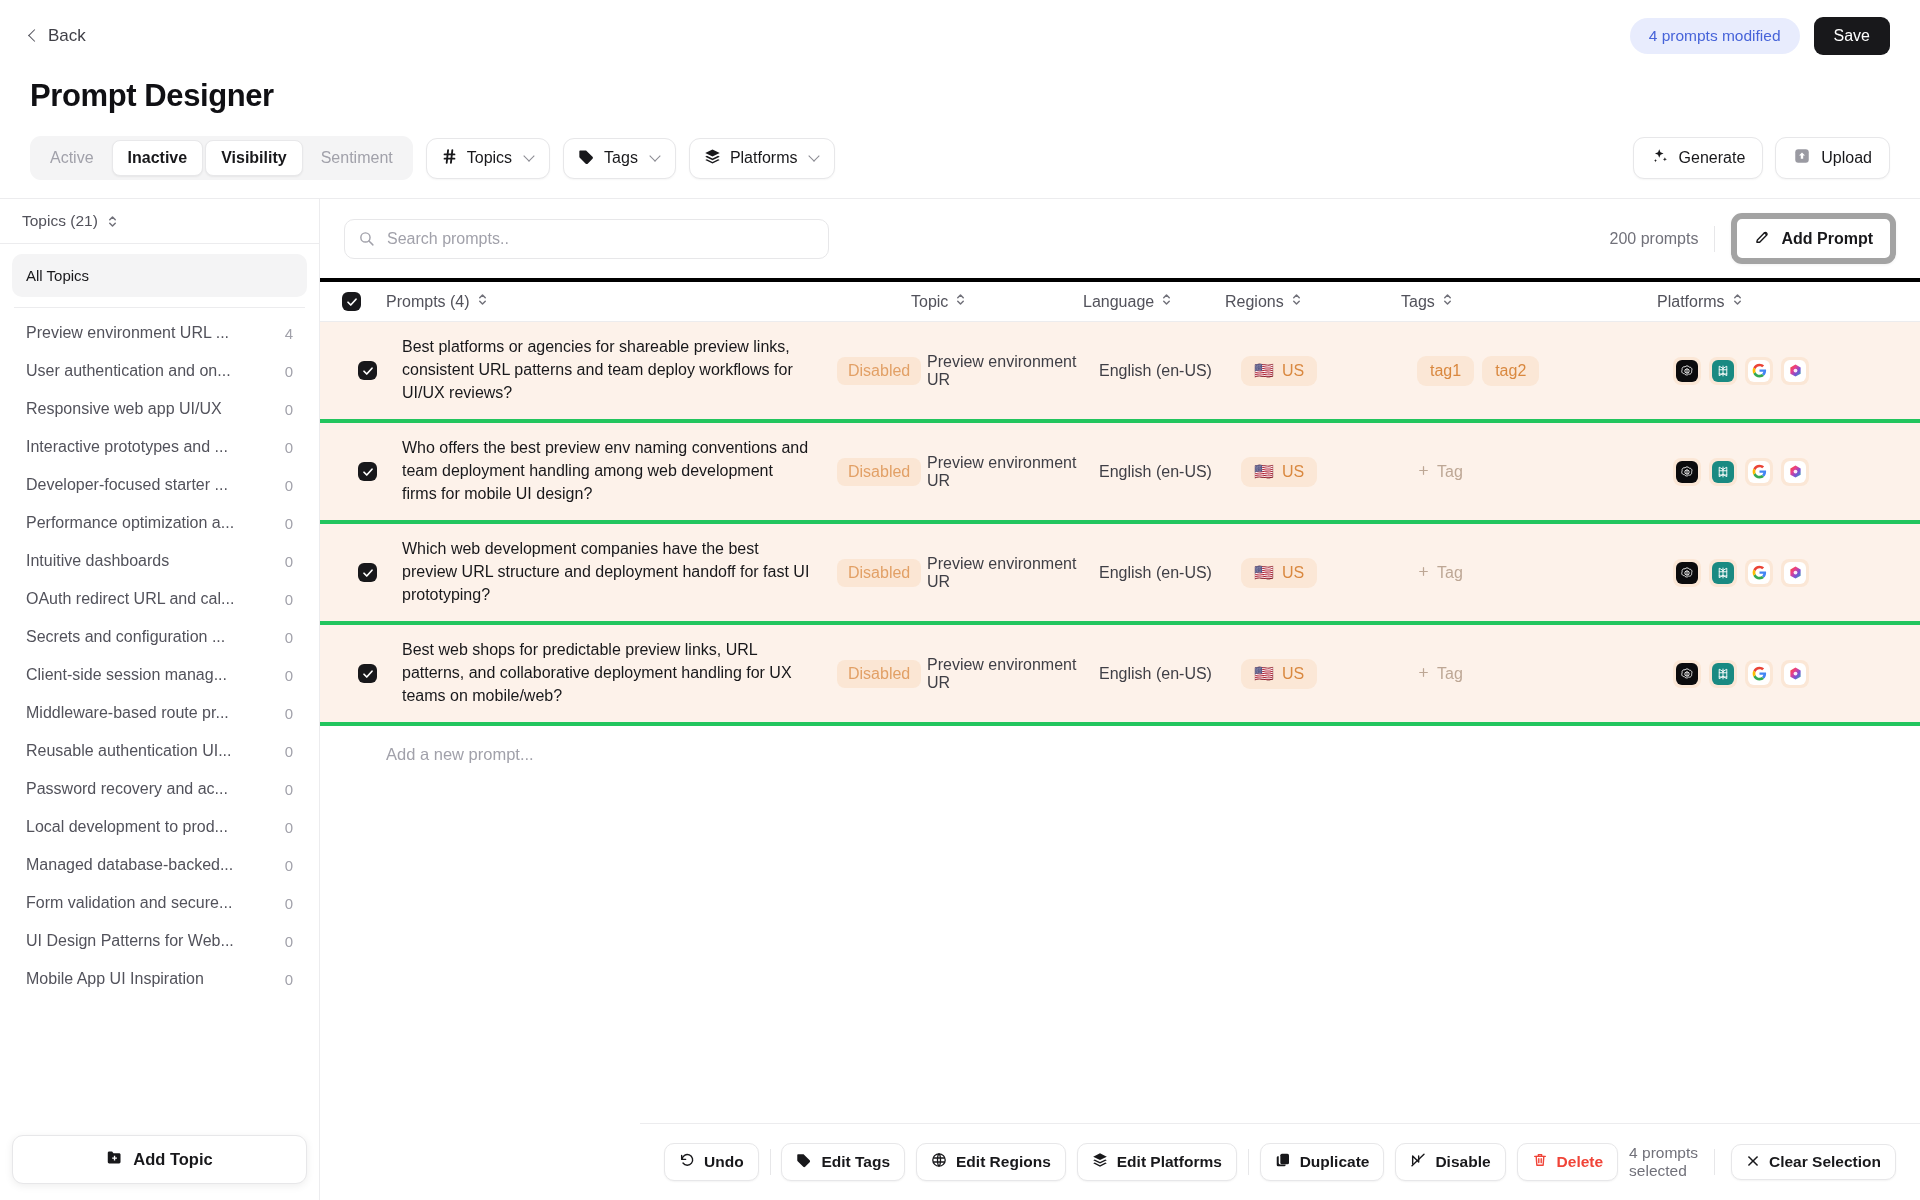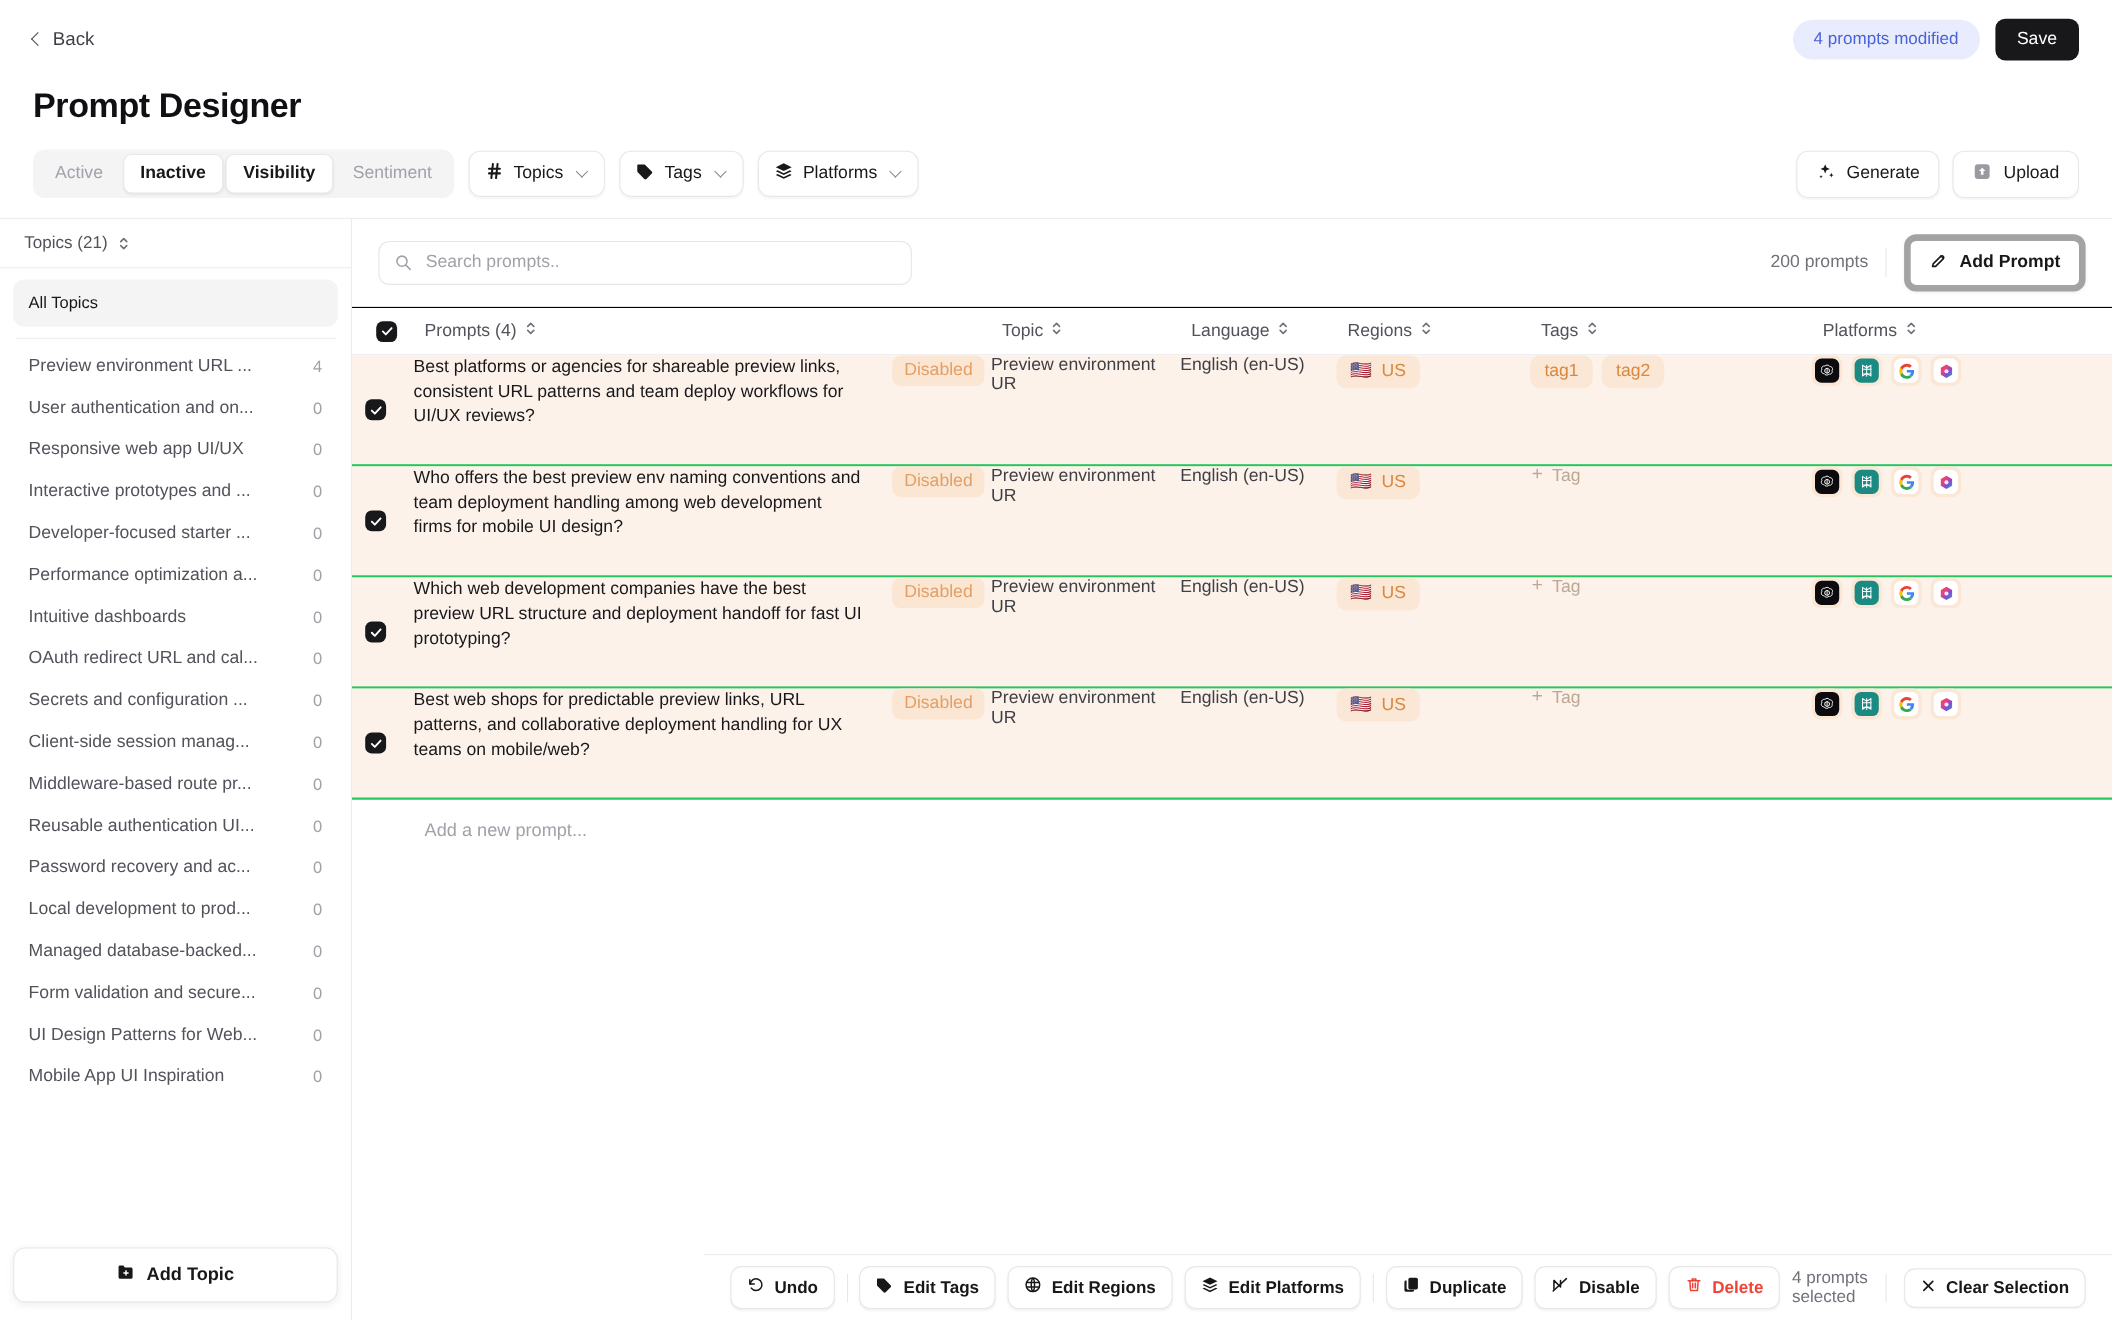--- a/index.html
+++ b/index.html
@@ -118,38 +118,38 @@
     display: flex; align-items: center; gap: 10px;
     background: #fff; border: 6px solid #a3a3a3; border-radius: 11px;
     padding: 9px 17px; font-size: 16px; font-weight: 600; color: #18181b;
     cursor: pointer; font-family: inherit; box-shadow: 0 1px 3px rgba(0,0,0,.06);
   }
 
   
   .table { flex: 1; display: flex; flex-direction: column; min-height: 0; }
   .thead {
     display: flex; align-items: center; height: 44px;
-    border-top: 1px solid #000000; border-bottom: 1px solid #ececee;
+    border-top: 4px solid #000000; border-bottom: 1px solid #ececee;
     font-size: 16px; color: #52525b; padding-left: 22px;
   }
   .th { display: flex; align-items: center; gap: 7px; }
   .col-chk { width: 44px; flex: 0 0 44px; display: flex; align-items: center; }
   .col-prompt { flex: 0 0 435px; }
   .col-status { flex: 0 0 90px; }
   .col-topic { flex: 0 0 172px; }
   .col-lang { flex: 0 0 142px; }
   .col-region { flex: 0 0 176px; }
   .col-tags { flex: 0 0 256px; }
   .col-plat { flex: 1; }
 
   .tbody { flex: 1; overflow: hidden; }
   .trow {
-    display: flex; min-height: 101px;
-    background: #fdf2ea; border-bottom: 2px solid #22c55e;
-    padding-left: 12px;
+    display: flex; align-items: center; min-height: 101px;
+    background: #fdf2ea; border-bottom: 4px solid #22c55e;
+    padding-left: 38px;
   }
   .trow .cell { font-size: 16px; color: #3f3f46; }
   .prompt-text { font-size: 16px; line-height: 1.42; color: #18181b; padding-right: 26px; }
   .badge-disabled {
     display: inline-block; background: #fbe6d4; color: #e2a066;
     border-radius: 8px; padding: 5px 11px; font-size: 16px;
   }
   .muted { color: #8e8e96; }
   .region-chip {
     display: inline-flex; align-items: center; gap: 8px;
@@ -177,21 +177,21 @@
 
   
   .chk {
     width: 19px; height: 19px; border-radius: 6px; background: #18181b;
     display: flex; align-items: center; justify-content: center; cursor: pointer;
   }
   .chk svg { display: block; }
 
   
   .bottombar {
-    position: absolute; left: 320px; right: 0; bottom: 0; height: 60px;
+    position: absolute; left: 320px; right: 0; bottom: 0; height: 77px;
     background: #fff; border-top: 1px solid #ececee;
     display: flex; align-items: center; gap: 11px; padding: 0 24px;
   }
   .ab {
     display: flex; align-items: center; gap: 9px;
     background: #fff; border: 1px solid #e7e7e9; border-radius: 10px;
     padding: 8px 14px; font-size: 15.5px; font-weight: 600; color: #18181b;
     cursor: pointer; font-family: inherit; box-shadow: 0 1px 2px rgba(0,0,0,.05);
     white-space: nowrap;
   }

